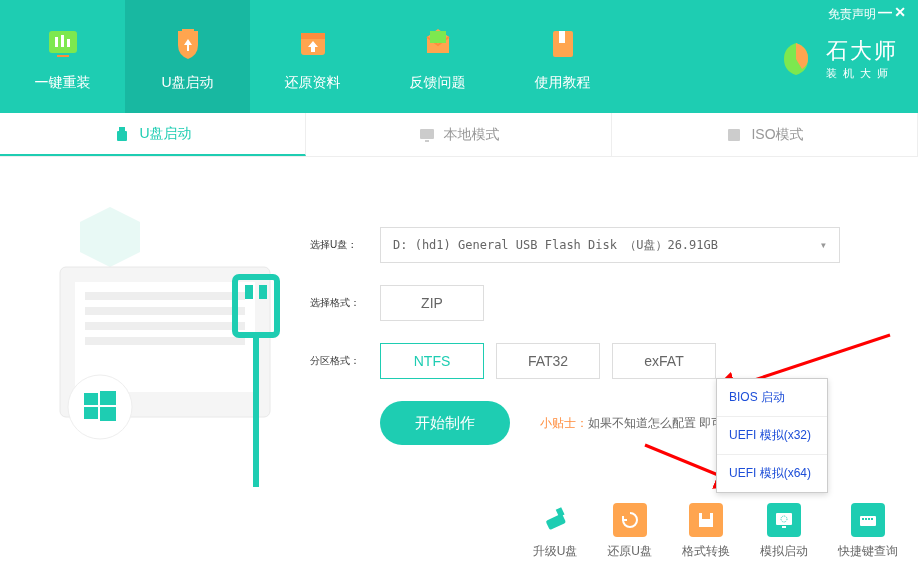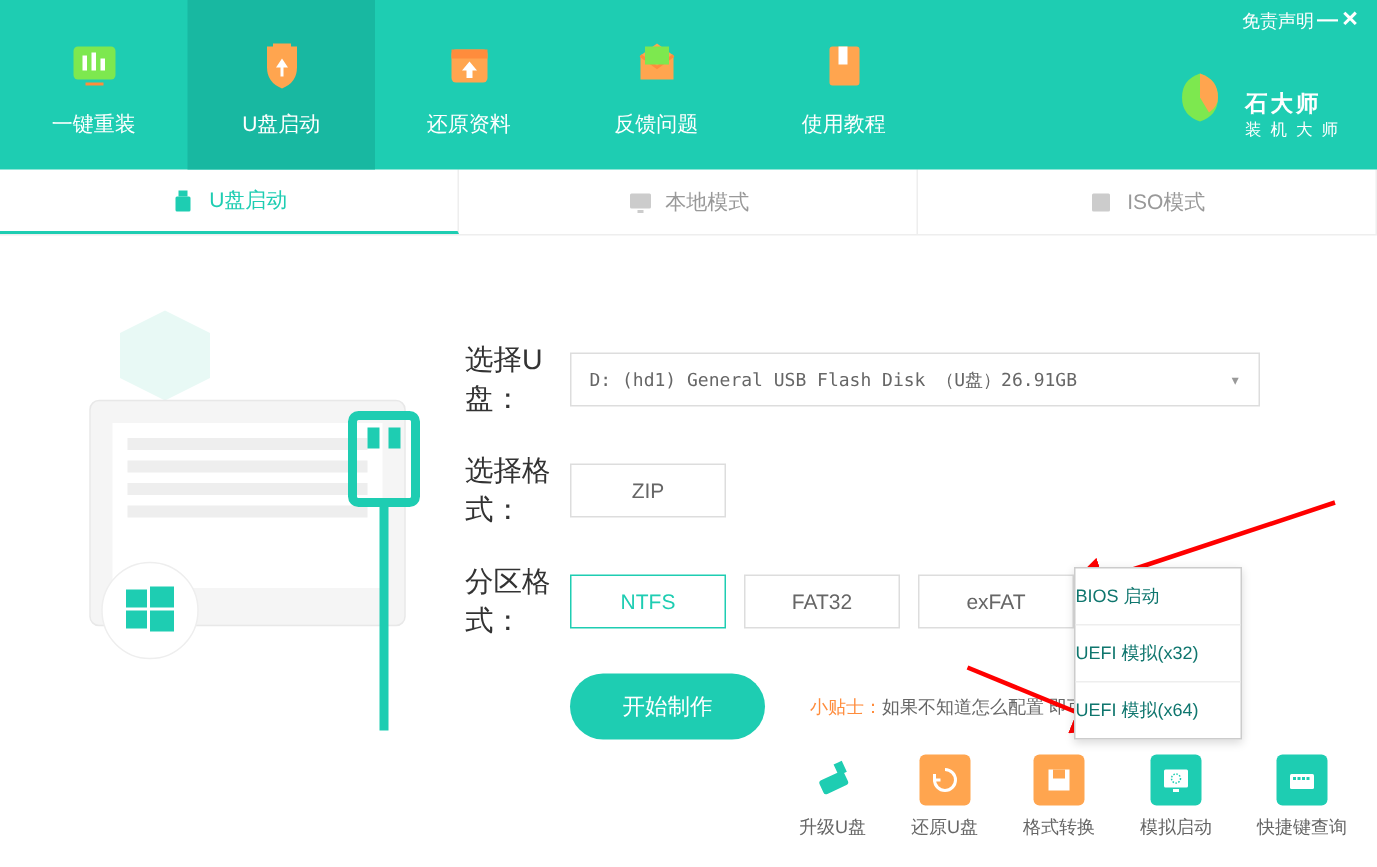--- a/index.html
+++ b/index.html
@@ -10,56 +10,56 @@
     .nav-item { width: 125px; display: flex; flex-direction: column; align-items: center; justify-content: center; cursor: pointer; color: #fff; font-size: 14px; gap: 10px; }
     .nav-item.active { background: #18b8a1; }
     .nav-icon { width: 42px; height: 42px; display: flex; align-items: center; justify-content: center; }
     
     .header-right { position: absolute; right: 12px; top: 6px; display: flex; align-items: flex-start; gap: 3px; color: #fff; font-size: 12px; }
     .window-btn { width: 12px; height: 12px; cursor: pointer; color: #fff; display: flex; align-items: center; justify-content: center; font-size: 14px; font-weight: bold; }
     
     .logo-area { position: absolute; right: 20px; top: 36px; display: flex; align-items: center; gap: 10px; }
     .logo-icon { width: 40px; height: 40px; }
     .logo-text { color: #fff; }
-    .logo-title { font-size: 15px; font-weight: bold; letter-spacing: 2px; margin-top: 24px; }
+    .logo-title { font-size: 22px; font-weight: normal; letter-spacing: 2px; }
     .logo-sub { font-size: 11px; letter-spacing: 6px; }
     
     
     .sub-tabs { display: flex; height: 44px; border-bottom: 1px solid #eee; }
     .sub-tab { flex: 1; display: flex; align-items: center; justify-content: center; gap: 8px; font-size: 14px; cursor: pointer; color: #999; border-right: 1px solid #eee; }
     .sub-tab.active { color: #1ecdb2; border-bottom: 2px solid #1ecdb2; }
     .sub-tab-icon { width: 18px; height: 18px; }
     
     
     .main { display: flex; padding: 20px 40px; height: 380px; position: relative; }
     .illustration { width: 260px; position: relative; }
     
     .form-area { flex: 1; padding-top: 50px; padding-left: 10px; }
     .form-row { display: flex; align-items: center; margin-bottom: 22px; }
-    .form-label { width: 70px; font-size: 19px; color: #333; }
+    .form-label { width: 70px; font-size: 10px; color: #333; }
     .select-box { flex: 1; max-width: 460px; height: 36px; border: 1px solid #ddd; display: flex; align-items: center; padding: 0 12px; font-size: 12px; color: #666; font-family: monospace; cursor: pointer; position: relative; }
     .select-caret { position: absolute; right: 12px; color: #999; }
     .option-btns { display: flex; gap: 12px; }
     .opt-btn { width: 104px; height: 36px; border: 1px solid #ddd; display: flex; align-items: center; justify-content: center; font-size: 14px; color: #666; cursor: pointer; background: #fff; }
     .opt-btn.selected { border-color: #1ecdb2; color: #1ecdb2; }
     
     .action-row { display: flex; align-items: center; margin-top: 10px; padding-left: 70px; }
     .start-btn { width: 130px; height: 44px; background: #1ecdb2; color: #fff; border: none; border-radius: 22px; font-size: 15px; cursor: pointer; }
     .tip { margin-left: 30px; font-size: 12px; color: #666; }
     .tip-label { color: #ff8c3c; }
     
     
     .bottom-toolbar { position: absolute; bottom: 18px; right: 20px; display: flex; gap: 30px; }
     .tool-item { display: flex; flex-direction: column; align-items: center; gap: 6px; font-size: 12px; color: #666; cursor: pointer; text-align: right; }
     .tool-icon { width: 34px; height: 34px; background: #1ecdb2; border-radius: 4px; display: flex; align-items: center; justify-content: center; }
     .tool-icon.orange { background: #ffa54f; }
     
     
     .dropdown { position: absolute; width: 112px; background: #fff; border: 1px solid #ccc; box-shadow: 0 2px 6px rgba(0,0,0,0.15); z-index: 10; }
-    .dropdown-item { padding: 10px 0; font-size: 12px; color: #0f766e; cursor: pointer; border-bottom: 1px solid #eee; }
+    .dropdown-item { padding: 10px 12px; font-size: 12px; color: #1d4ed8; cursor: pointer; border-bottom: 1px solid #eee; }
     .dropdown-item:last-child { border-bottom: none; }
     
     
     .arrow { position: absolute; pointer-events: none; }
   </style>
 </head>
 <body>
 
 <div class="header">
   <div class="nav-item">

